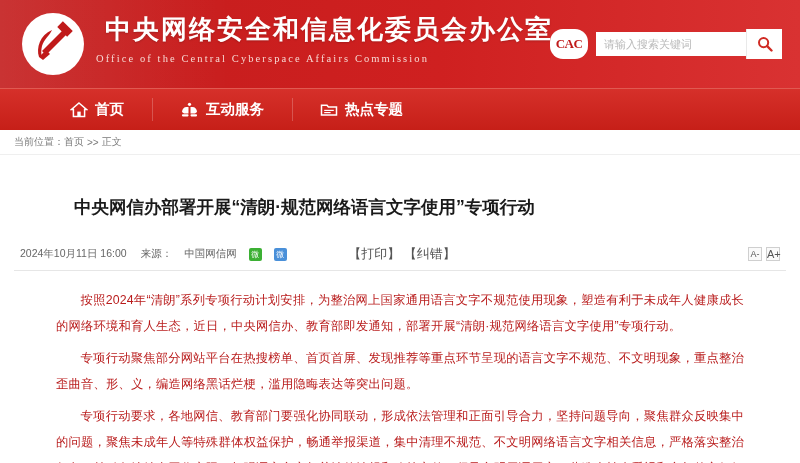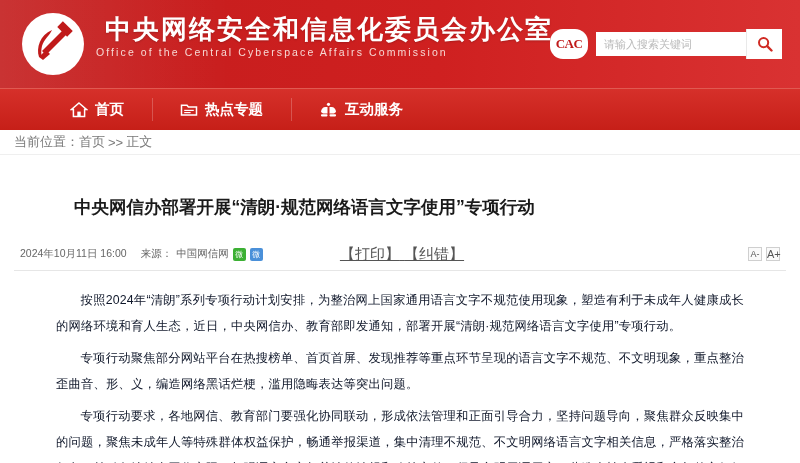--- a/index.html
+++ b/index.html
@@ -54,21 +54,22 @@
     font-weight: bold;
     letter-spacing: 2px;
     line-height: 34px;
     text-shadow: 0 1px 2px rgba(0,0,0,0.18);
     margin-left: 9px;
   }
   .site-title .en {
     color: #f7d9d4;
     font-size: 10.5px;
     letter-spacing: 2.1px;
-    font-family: Liberation Sans, sans-serif;
+    margin-top: 7px;
+    font-family: Liberation Serif, serif;
     white-space: nowrap;
   }
 
   .search-area {
     position: absolute;
     right: 18px; top: 29px;
     display: flex;
     align-items: center;
     z-index: 3;
   }
@@ -140,21 +141,21 @@
   }
   .nav-icon { display: flex; align-items: center; }
   .nav-icon svg { display: block; }
 
   
   .breadcrumb {
     height: 25px;
     display: flex;
     align-items: center;
     padding-left: 14px;
-    font-size: 13px;
+    font-size: 10px;
     color: #7a7a7a;
     background: #fff;
     border-bottom: 1px solid #efefef;
   }
   .breadcrumb a { color: #7a7a7a; text-decoration: none; }
   .breadcrumb .sep { margin: 0 3px; }
 
   
   .article-wrap {
     padding: 0 14px;
@@ -171,42 +172,41 @@
   .meta-row {
     display: flex;
     align-items: center;
     font-size: 10.5px;
     color: #666;
     padding: 0 6px 9px 6px;
     border-bottom: 1px solid #e6e6e6;
     position: relative;
   }
   .meta-left { display: flex; align-items: center; gap: 14px; }
-  .meta-source { display: flex; align-items: center; gap: 4px; }
+  .meta-source { display: flex; align-items: center; gap: 12px; }
   .share-ico {
     width: 13px; height: 13px;
     border-radius: 2px;
     display: inline-block;
     font-size: 8px;
     color: #fff;
     text-align: center;
     line-height: 13px;
     cursor: pointer;
   }
   .share-wx { background: #3cb034; }
   .share-wb { background: #4a90d9; }
 
   .meta-center {
     position: absolute;
     left: 4px; right: 0;
     text-align: center;
-    font-size: 15px;
+    font-size: 13px;
     color: #555;
     pointer-events: none;
-    text-decoration: underline;
   }
   .meta-center span { pointer-events: auto; cursor: pointer; }
 
   .meta-right {
     margin-left: auto;
     display: flex;
     gap: 4px;
   }
   .fsz {
     width: 14px; height: 14px;
@@ -219,21 +219,21 @@
     cursor: pointer;
   }
   .fsz.big { font-size: 11px; }
 
   .body-text {
     padding: 16px 42px 0 42px;
   }
   .body-text p {
     font-size: 12.3px;
     line-height: 26px;
-    color: #0f172a;
+    color: #b91c1c;
     text-indent: 2em;
     text-align: justify;
     margin-bottom: 6px;
     letter-spacing: 0.2px;
   }
 </style>
 </head>
 <body>
 
 <div class="header">
@@ -281,44 +281,44 @@
     <span class="nav-icon">
       <svg width="18" height="18" viewBox="0 0 18 18">
         <path d="M9 2 L16.5 8.4 L14.6 8.4 L14.6 15.6 L3.4 15.6 L3.4 8.4 L1.5 8.4 Z" fill="none" stroke="#fff" stroke-width="1.5"></path>
         <rect x="7.3" y="10.6" width="3.4" height="5" fill="#fff"></rect>
       </svg>
     </span>
     <span>首页</span>
   </div>
 
 
-
-  <div class="nav-item">
-    <span class="nav-icon">
-      <svg width="18" height="18" viewBox="0 0 18 18">
-        <path d="M1.5 4.2 L7 4.2 L8.4 6 L16.5 6 L16.5 14 L1.5 14 Z" fill="none" stroke="#fff" stroke-width="1.5"></path>
-        <line x1="4.2" y1="9.4" x2="13.8" y2="9.4" stroke="#fff" stroke-width="1.2"></line>
-        <line x1="4.2" y1="11.6" x2="10.6" y2="11.6" stroke="#fff" stroke-width="1.2"></line>
-      </svg>
-    </span>
-    <span>热点专题</span>
-  </div>
 
   <div class="nav-item">
     <span class="nav-icon">
       <svg width="19" height="18" viewBox="0 0 19 18">
         <path d="M2 11 C2 8 4 6 6.5 6 L8.5 6 L8.5 12.6 L4 12.6 Z" fill="#fff"></path>
         <path d="M17 11 C17 8 15 6 12.5 6 L10.5 6 L10.5 12.6 L15 12.6 Z" fill="#fff"></path>
         <rect x="2" y="13.2" width="6.5" height="2.2" rx="0.8" fill="#fff"></rect>
         <rect x="10.5" y="13.2" width="6.5" height="2.2" rx="0.8" fill="#fff"></rect>
         <circle cx="9.5" cy="3.3" r="1.6" fill="#fff"></circle>
       </svg>
     </span>
     <span>互动服务</span>
   </div>
+
+  <div class="nav-item">
+    <span class="nav-icon">
+      <svg width="18" height="18" viewBox="0 0 18 18">
+        <path d="M1.5 4.2 L7 4.2 L8.4 6 L16.5 6 L16.5 14 L1.5 14 Z" fill="none" stroke="#fff" stroke-width="1.5"></path>
+        <line x1="4.2" y1="9.4" x2="13.8" y2="9.4" stroke="#fff" stroke-width="1.2"></line>
+        <line x1="4.2" y1="11.6" x2="10.6" y2="11.6" stroke="#fff" stroke-width="1.2"></line>
+      </svg>
+    </span>
+    <span>热点专题</span>
+  </div>
 </div>
 
 <div class="breadcrumb">
   <span>当前位置：</span>
   <a href="#">首页</a>
   <span class="sep">&gt;&gt;</span>
   <span>正文</span>
 </div>
 
 <div class="article-wrap">

